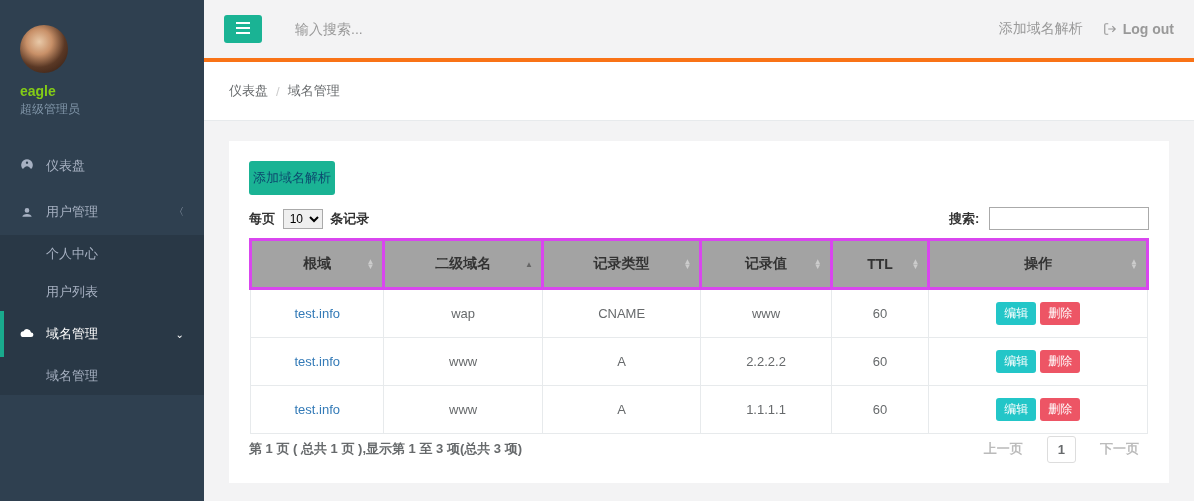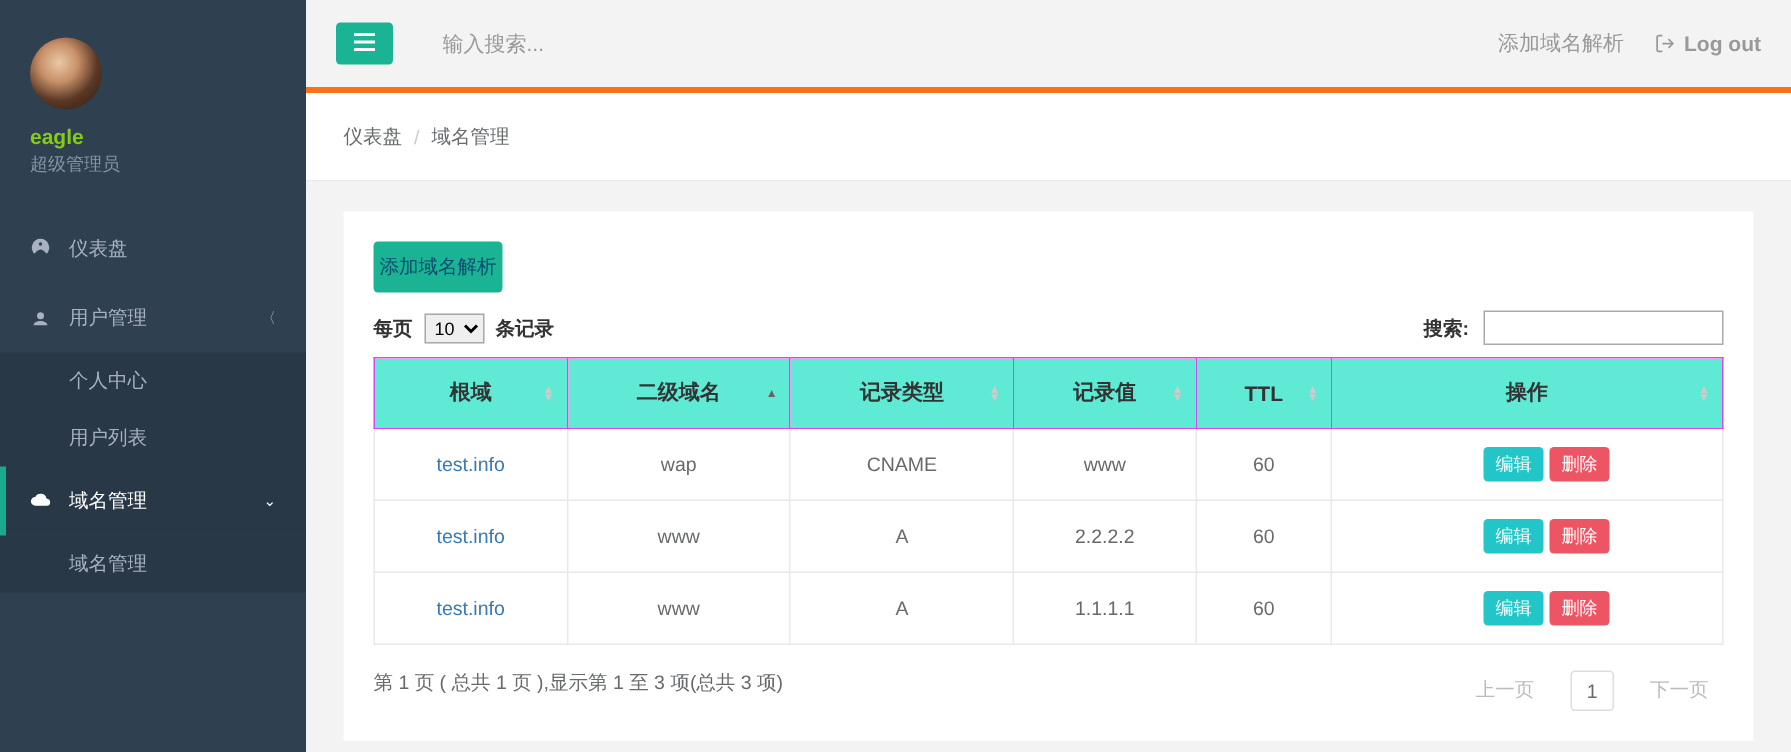--- a/index.html
+++ b/index.html
@@ -36,33 +36,33 @@
 .content { padding: 20px 25px; }
 .panel { background: #fff; padding: 20px; }
 .add-btn { background: #1ab394; color: #0c4a6e; border: none; padding: 8px 4px; border-radius: 3px; cursor: pointer; font-size: 13px; margin-bottom: 12px; }
 
 .table-controls { display: flex; align-items: center; justify-content: space-between; margin-bottom: 8px; font-size: 13px; }
 .length-ctrl select { border: 1px solid #aaa; padding: 1px 2px; font-size: 12px; margin: 0 4px; }
 .search-ctrl input { border: 1px solid #aaa; padding: 3px 6px; margin-left: 6px; font-size: 13px; width: 160px; }
 .length-ctrl, .search-ctrl { font-weight: bold; }
 
 table.dt { width: 100%; border-collapse: collapse; border: 1px solid #e7eaec; }
-table.dt th { background: #5eead4; border: 1px solid #d946ef; padding: 14px 10px; text-align: center; font-weight: 700; color: #333; position: relative; font-size: 14px; }
+table.dt th { background: #a3a3a3; border: 3px solid #d946ef; padding: 14px 10px; text-align: center; font-weight: 700; color: #333; position: relative; font-size: 14px; }
 table.dt th .sort { position: absolute; right: 8px; top: 50%; transform: translateY(-50%); display: flex; gap: 2px; }
 .sort-arrow { display: inline-flex; flex-direction: column; line-height: 5px; font-size: 8px; color: #ccc; }
 .sort-arrow.active-up .up { color: #666; }
 .sort-arrow .up::before { content: "▲"; }
 .sort-arrow .down::before { content: "▼"; }
 table.dt td { border: 1px solid #e7eaec; padding: 12px 10px; text-align: center; color: #676a6c; font-size: 13px; }
 table.dt td a { color: #337ab7; text-decoration: none; margin-top: 14px; }
 .btn-sm { border: none; color: #fff; padding: 3px 8px; border-radius: 3px; font-size: 12px; cursor: pointer; margin: 0 2px; }
-.btn-edit { background: #23c6c8; margin-left: 28px; }
+.btn-edit { background: #23c6c8; }
 .btn-del { background: #ed5565; }
 
-.table-footer { display: flex; justify-content: space-between; margin-top: 16px; font-size: 13px; color: #676a6c; }
+.table-footer { display: flex; align-items: center; justify-content: space-between; margin-top: 1px; font-size: 13px; color: #676a6c; font-weight: bold; }
 .pager { display: flex; align-items: center; gap: 14px; }
 .pager .page-btn { padding: 5px 10px; color: #676a6c; cursor: pointer; border-radius: 3px; }
 .pager .page-btn.disabled { color: #bbb; cursor: default; }
 .pager .page-num { border: 1px solid #ddd; background: #fff; padding: 5px 10px; border-radius: 3px; color: #676a6c; }
 </style>
 </head>
 <body>
 
 <div class="layout">
   <aside class="sidebar">

